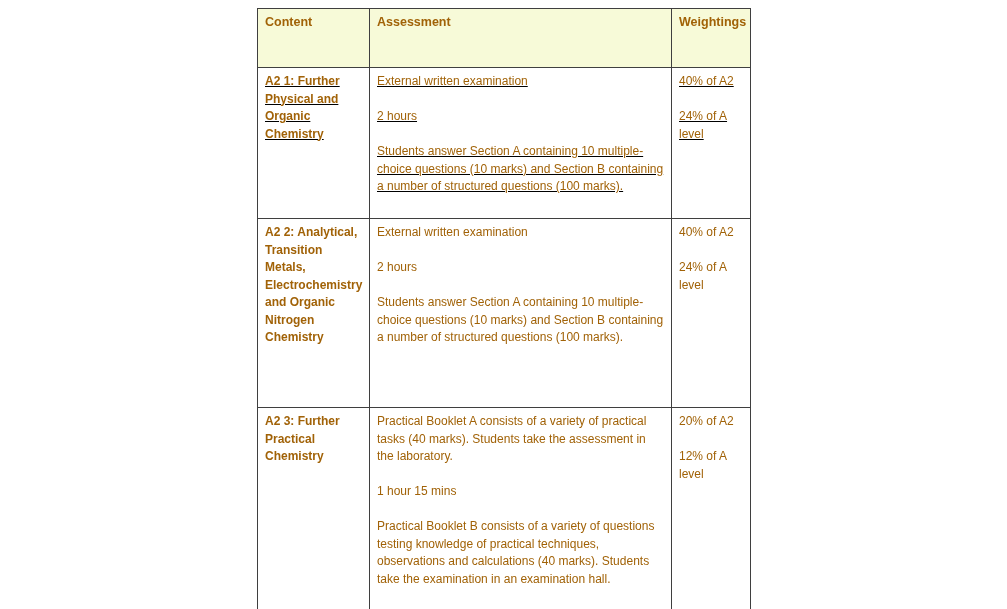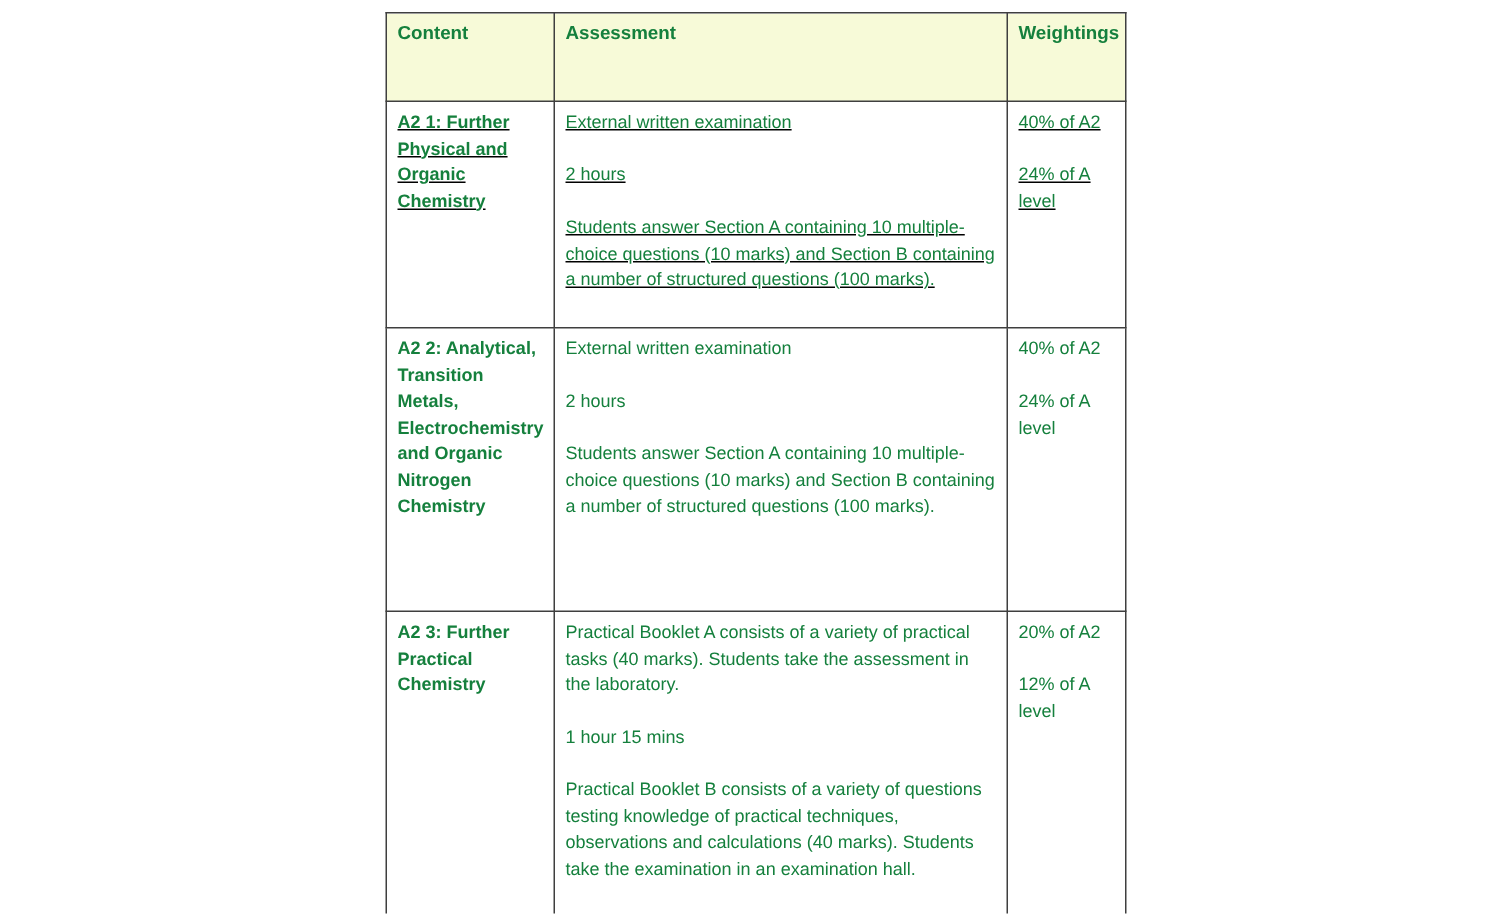--- a/index.html
+++ b/index.html
@@ -25,21 +25,21 @@
     width: 493px;
   }
   .spec-table th,
   .spec-table td {
     border: 1px solid #3f3f3f;
     vertical-align: top;
     text-align: left;
     padding: 5px 6px 5px 7px;
     font-size: 12px;
     line-height: 17.5px;
-    color: #15803d;
+    color: #a16207;
     overflow: hidden;
   }
   .spec-table th {
     background: #f7fad8;
     font-weight: bold;
     font-size: 12.5px;
     height: 48px;
   }
   .col-content   { width: 112px; }
   .col-assess    { width: 302px; }

